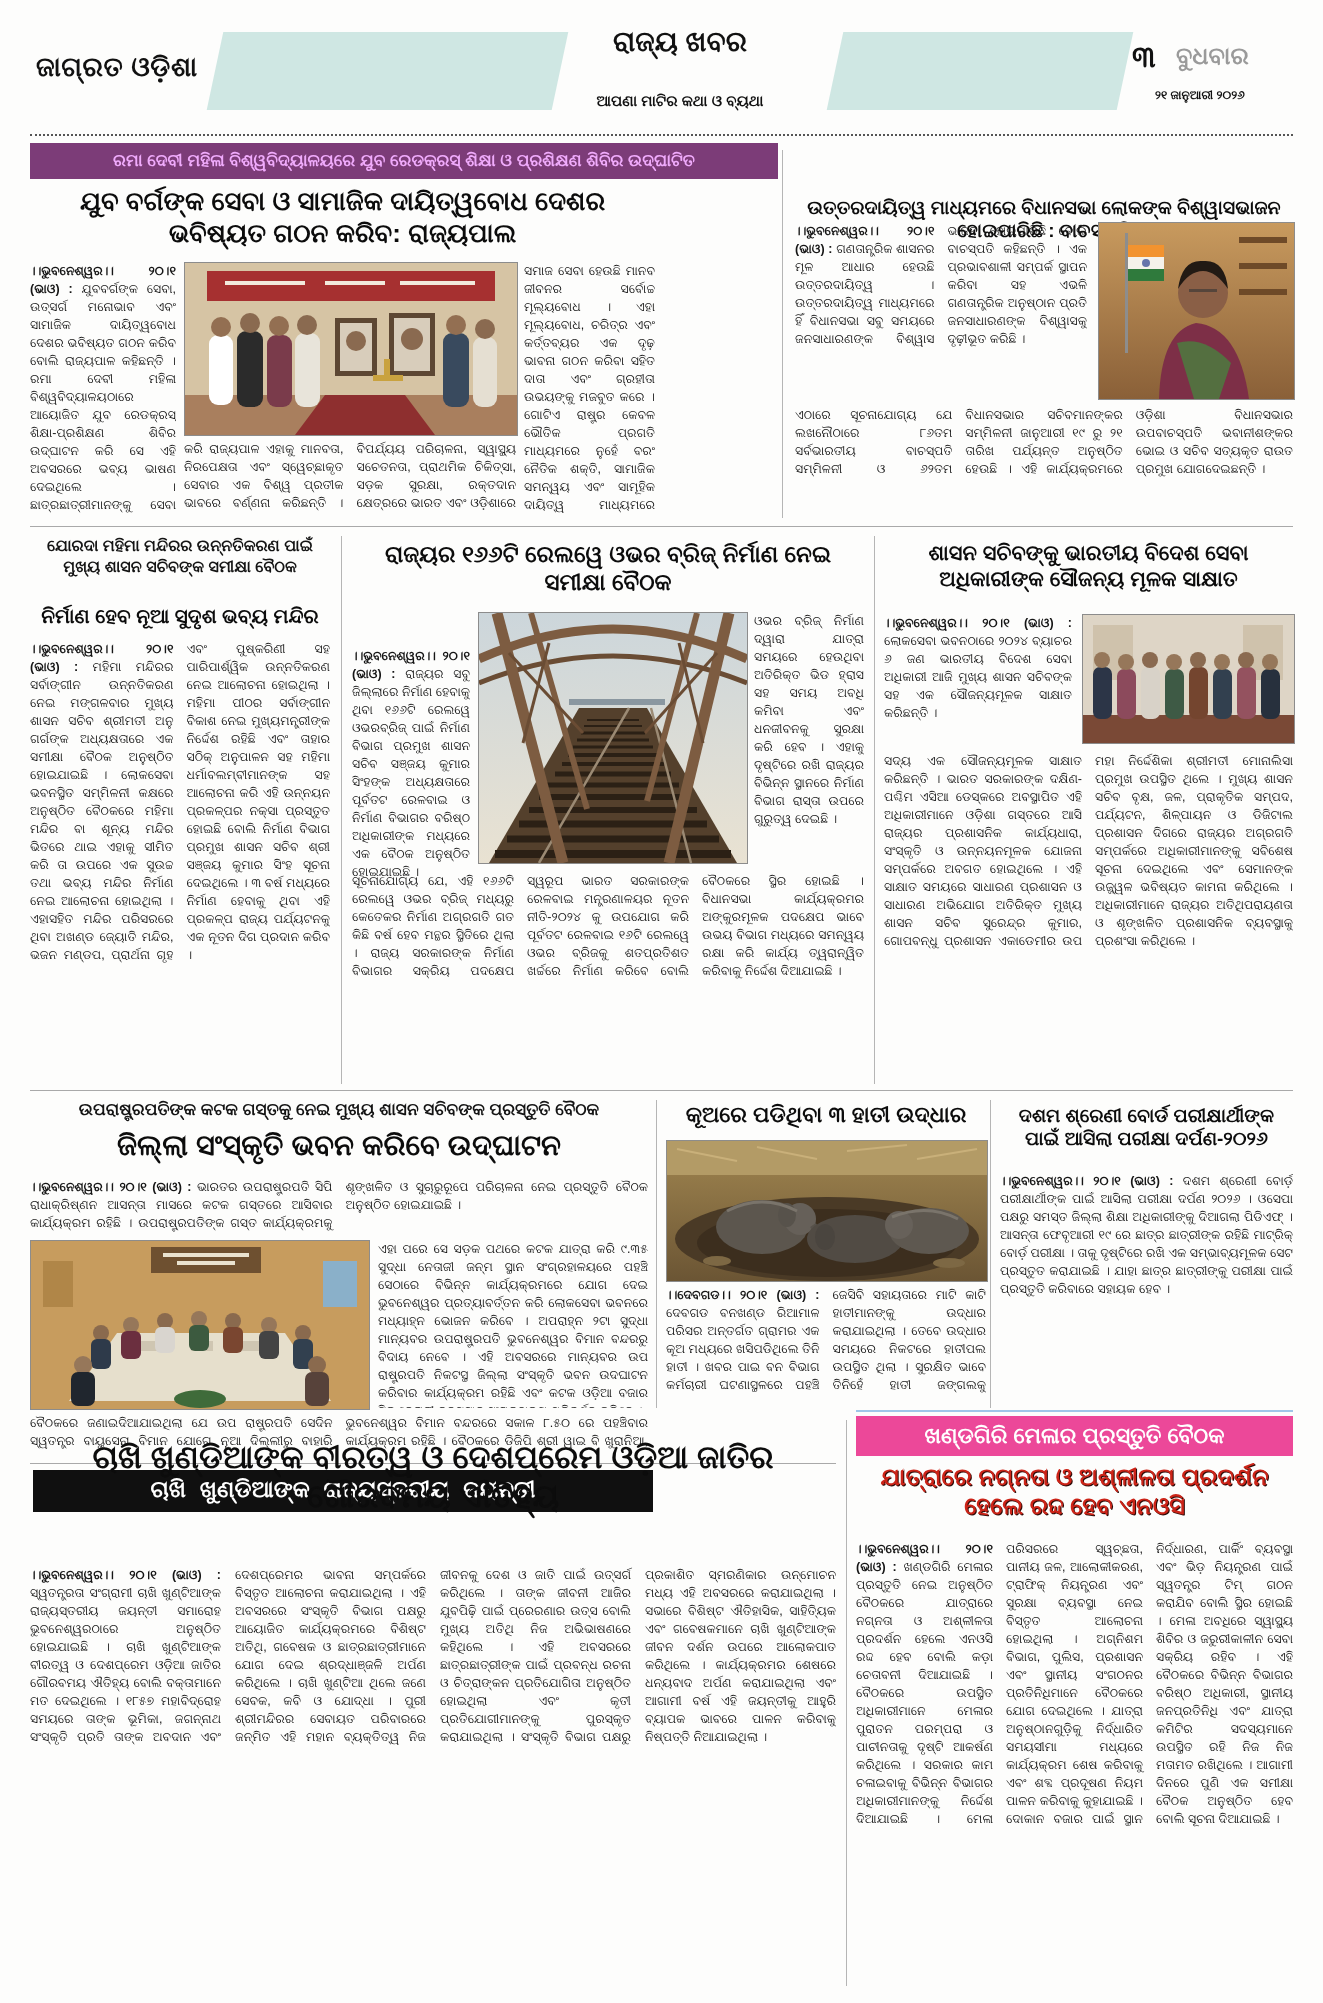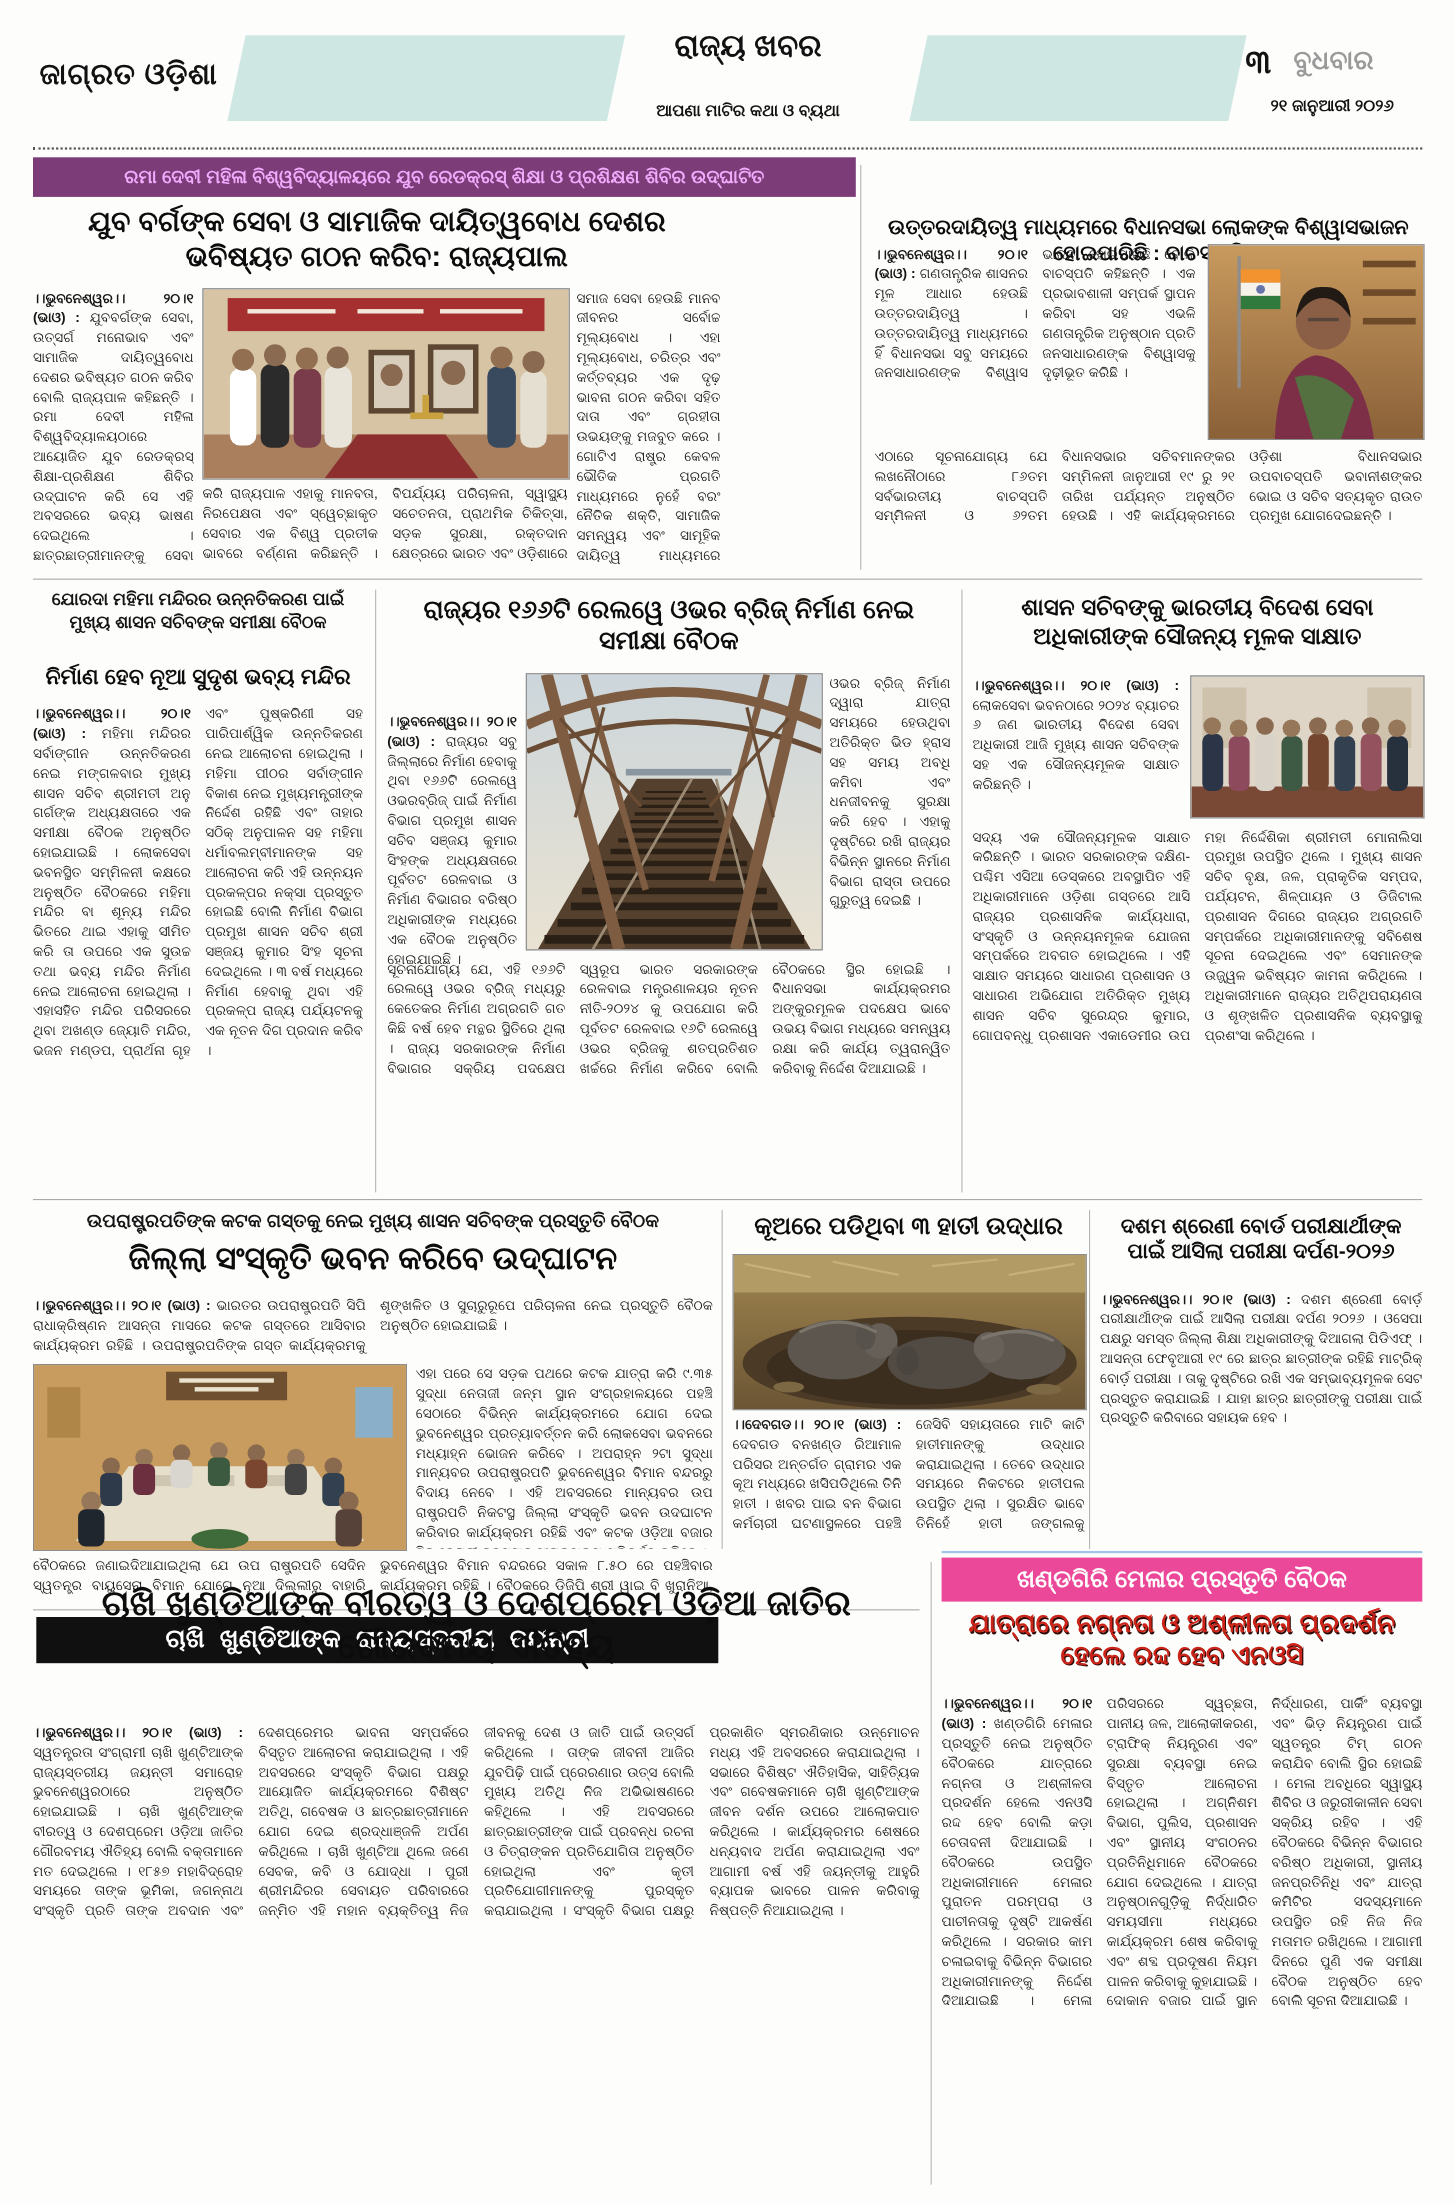--- a/index.html
+++ b/index.html
@@ -5,21 +5,21 @@
   html,body{margin:0;padding:0;background:#e8e8e8;}
   .page{position:relative;width:1323px;height:2003px;margin:0 auto;background:#fdfdfc;
         font-family:"Liberation Sans","DejaVu Sans",sans-serif;color:#111;overflow:hidden;}
   .abs{position:absolute;}
   .teal{background:#cfe7e3;transform:skewX(-12deg);}
   .masthead-name{font-size:27px;font-weight:bold;letter-spacing:.5px;}
   .section-title{font-size:28px;font-weight:bold;text-align:center;}
   .tagline{font-size:15px;font-weight:bold;text-align:center;}
   .pagenum{font-size:30px;font-weight:bold;}
   .weekday{font-size:24px;color:#9a9a9a;font-weight:bold;}
-  .edition-date{font-size:15px;font-weight:bold;}
+  .edition-date{font-size:12px;font-weight:bold;}
   .dotted-rule{border-top:2px dotted #555;}
   .hrule{border-top:1px solid #a9a9a9;}
   .vrule{width:1px;background:#b5b5b5;}
   .kicker-purple{background:#7c3c78;color:#f0abfc;font-weight:bold;font-size:17px;
                  text-align:center;display:flex;align-items:center;justify-content:center;}
   .kicker-text{font-weight:bold;text-align:center;color:#141414;}
   .headline{font-weight:bold;text-align:center;color:#0c0c0c;line-height:1.22;}
   .body-text{font-size:12.5px;line-height:1.44;text-align:justify;color:#161616;overflow:hidden;}
   .body-text p{margin:0 0 6px 0;}
   .dateline{font-weight:bold;}

